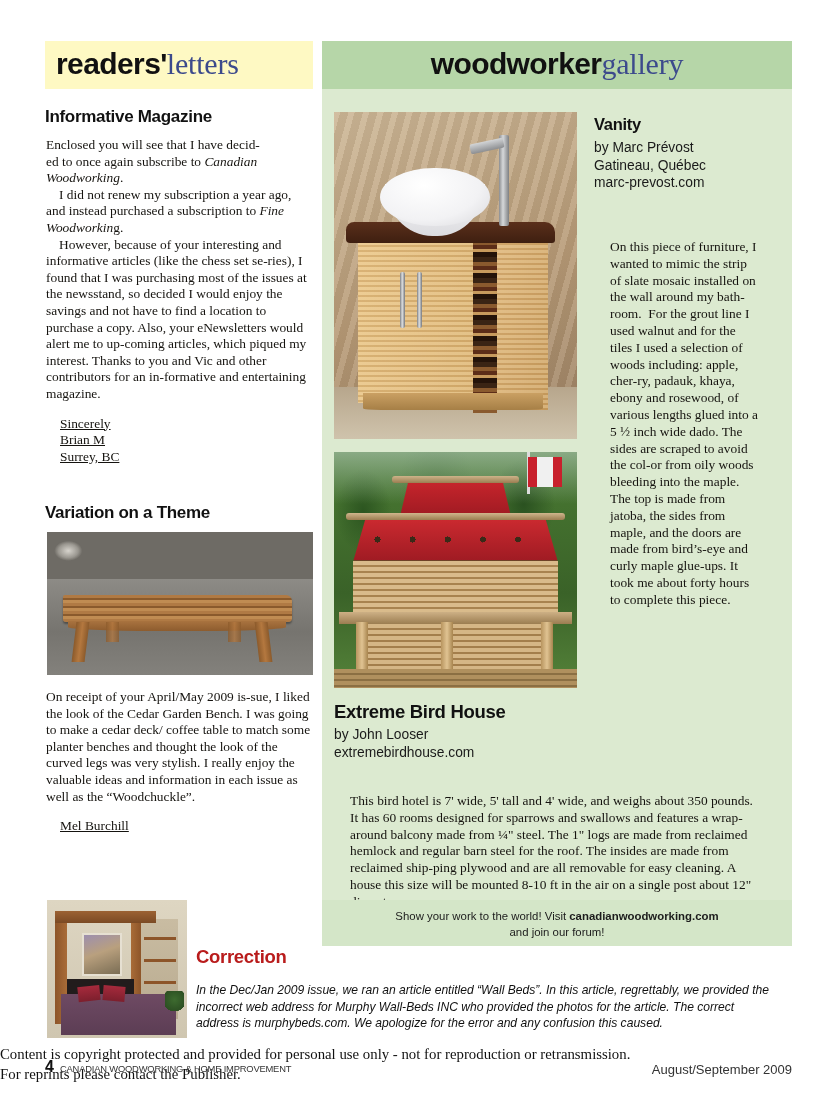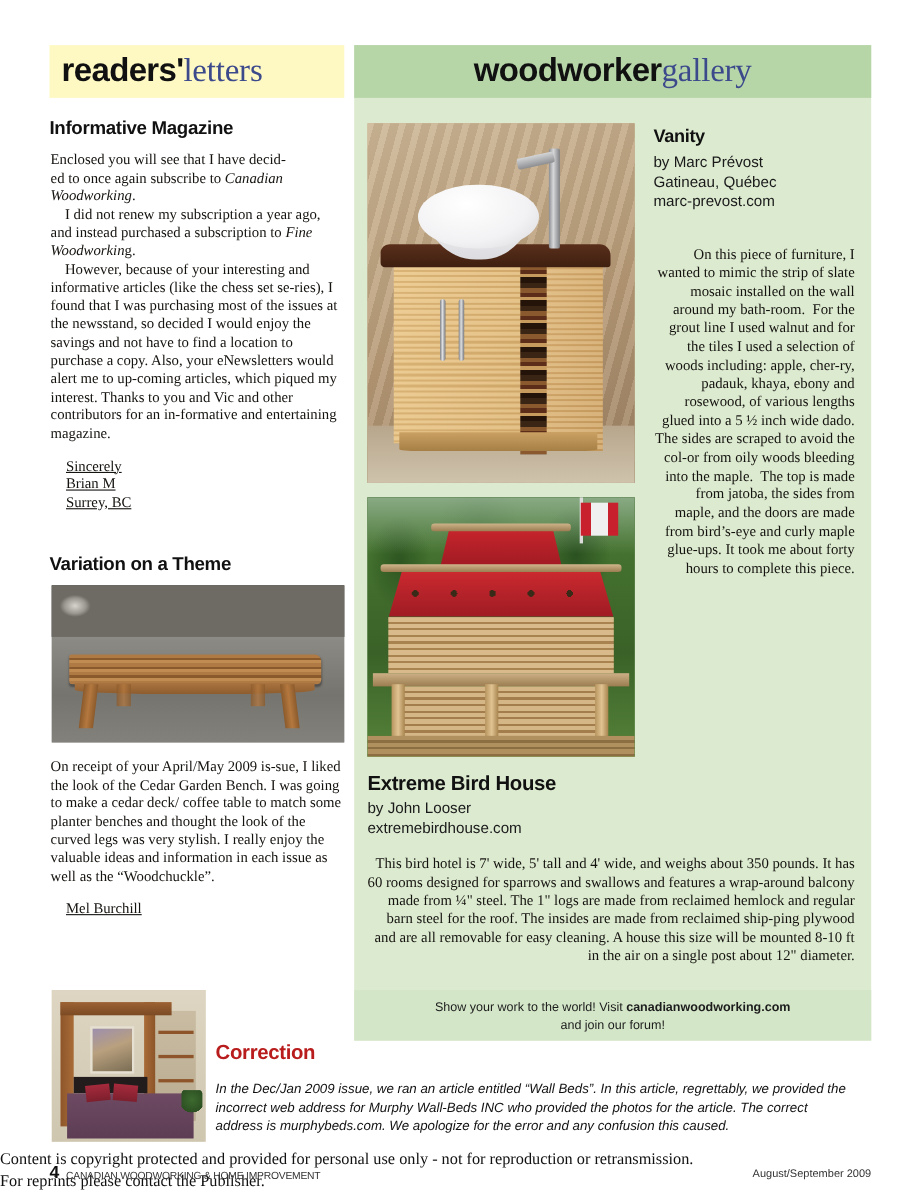--- a/index.html
+++ b/index.html
@@ -348,21 +348,21 @@
     font-weight: bold; font-size: 16.5px; color: #111; letter-spacing: -0.3px;
   }
   .g-meta {
     font-family: "Liberation Sans", sans-serif;
     font-size: 13.8px; color: #1a1a1a; line-height: 17.6px;
   }
   .g-body {
     font-family: "Liberation Serif", serif;
     font-size: 13.4px; line-height: 16.8px; color: #15130f;
   }
-  .g-body p { margin: 0; text-align: right; }
+  .g-body p { margin: 16px; }
 
   #gallery-footer-band {
     position: absolute; left: 322px; top: 900px;
     width: 470px; height: 46px;
     background: #d4e6c8;
     font-family: "Liberation Sans", sans-serif;
     font-size: 11.4px; color: #1c1c1c; text-align: center;
     line-height: 15.5px;
     padding-top: 9px;
     box-sizing: border-box;
@@ -388,21 +388,21 @@
     font-weight: bold; font-size: 16px; color: #111;
   }
   #footer-magazine {
     left: 60px; top: 1063px;
     font-family: "Liberation Sans", sans-serif;
     font-size: 9.4px; color: #333; letter-spacing: -0.2px;
   }
   #footer-date {
     right: 45px; top: 1062px;
     font-family: "Liberation Sans", sans-serif;
-    font-size: 10px; color: #333;
+    font-size: 13px; color: #333;
   }
   #watermark {
     left: 0; top: 1044px; width: 837px;
     font-family: "Liberation Serif", serif;
     font-size: 14.8px; color: #111; line-height: 20px;
   }
 </style>
 </head>
 <body>
 

